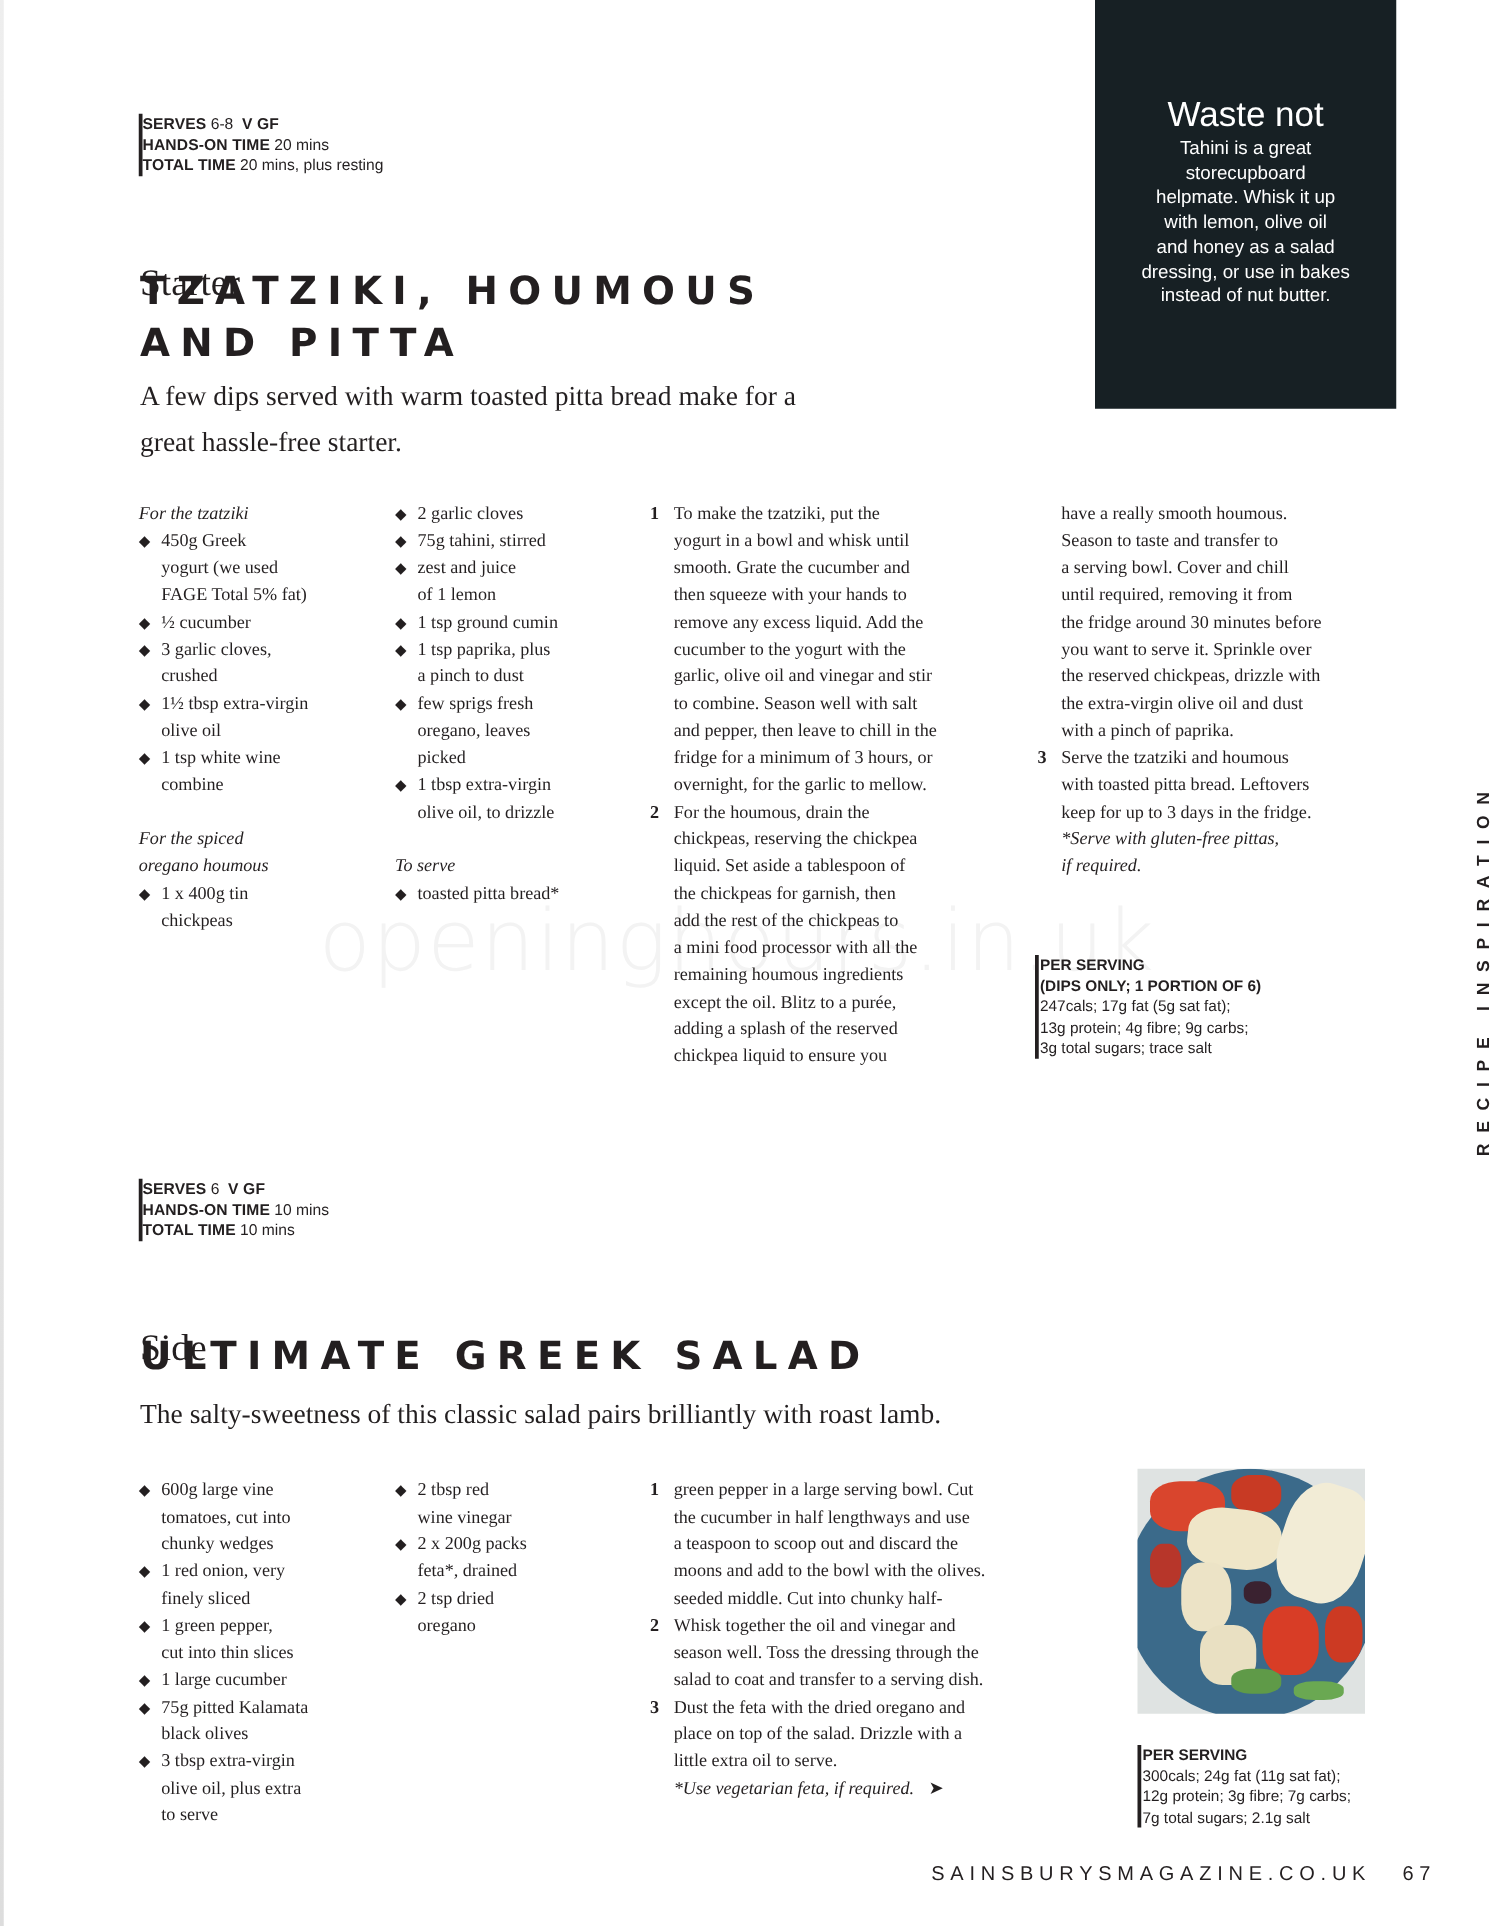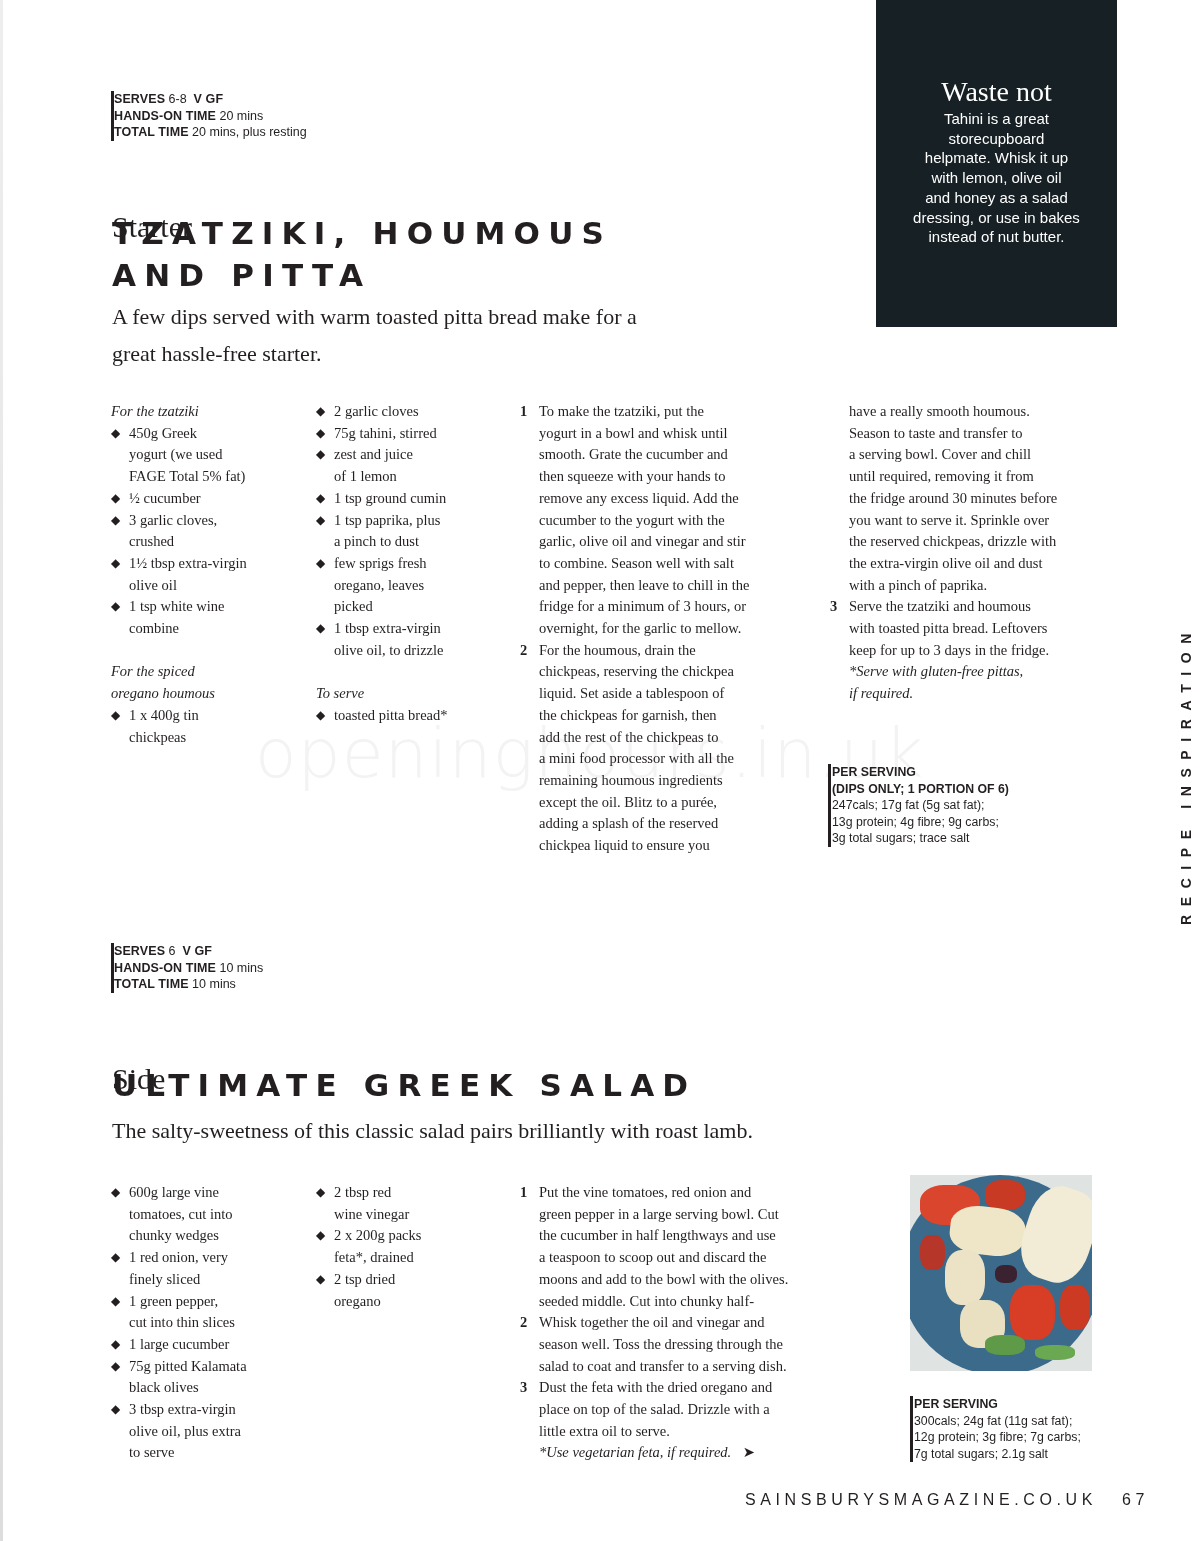--- a/index.html
+++ b/index.html
@@ -33,21 +33,21 @@
   .step .num { position: absolute; left: 0; top: 0; font-weight: 700; }
   .note { font-style: italic; }
 
   .nutrition { border-left: 3px solid #231f20; padding-left: 1px; font-size: 12.3px; line-height: 16.5px; }
   .nutrition .head { font-weight: 700; }
 
   .waste {
     left: 876px; top: 0; width: 241px; height: 327px; background: #172024; color: #ffffff;
     text-align: center;
   }
-  .waste .wt { font-family: Liberation Serif, serif; font-size: 28px; margin-top: 75px; line-height: 34px; }
+  .waste .wt { font-family: Liberation Sans, sans-serif; font-size: 28px; margin-top: 75px; line-height: 34px; }
   .waste .wb { font-size: 15px; line-height: 19.7px; padding: 0 10px; margin-top: 0px; }
 
   .side-label {
     left: 1178px; top: 925px; transform-origin: 0 0; transform: rotate(-90deg);
     font-size: 14px; font-weight: 700; letter-spacing: 8.6px; white-space: nowrap; color: #231f20;
   }
 
   .footer { font-size: 16px; letter-spacing: 4.6px; color: #231f20; white-space: nowrap; }
 
   .watermark {
@@ -319,21 +319,20 @@
         <span class="bullet">◆</span>
         <div>2 tsp dried</div>
         <div>oregano</div>
       </div>
     </div>
 </div>
 <div class="abs col content" style="left:520px; top:1182px; width:360px;">
   <div id="r2m">
       <div class="step">
         <span class="num">1</span>
-        <div>Put the vine tomatoes, red onion and</div>
         <div>green pepper in a large serving bowl. Cut</div>
         <div>the cucumber in half lengthways and use</div>
         <div>a teaspoon to scoop out and discard the</div>
         <div>moons and add to the bowl with the olives.</div>
         <div>seeded middle. Cut into chunky half-</div>
       </div>
       <div class="step">
         <span class="num">2</span>
         <div>Whisk together the oil and vinegar and</div>
         <div>season well. Toss the dressing through the</div>

